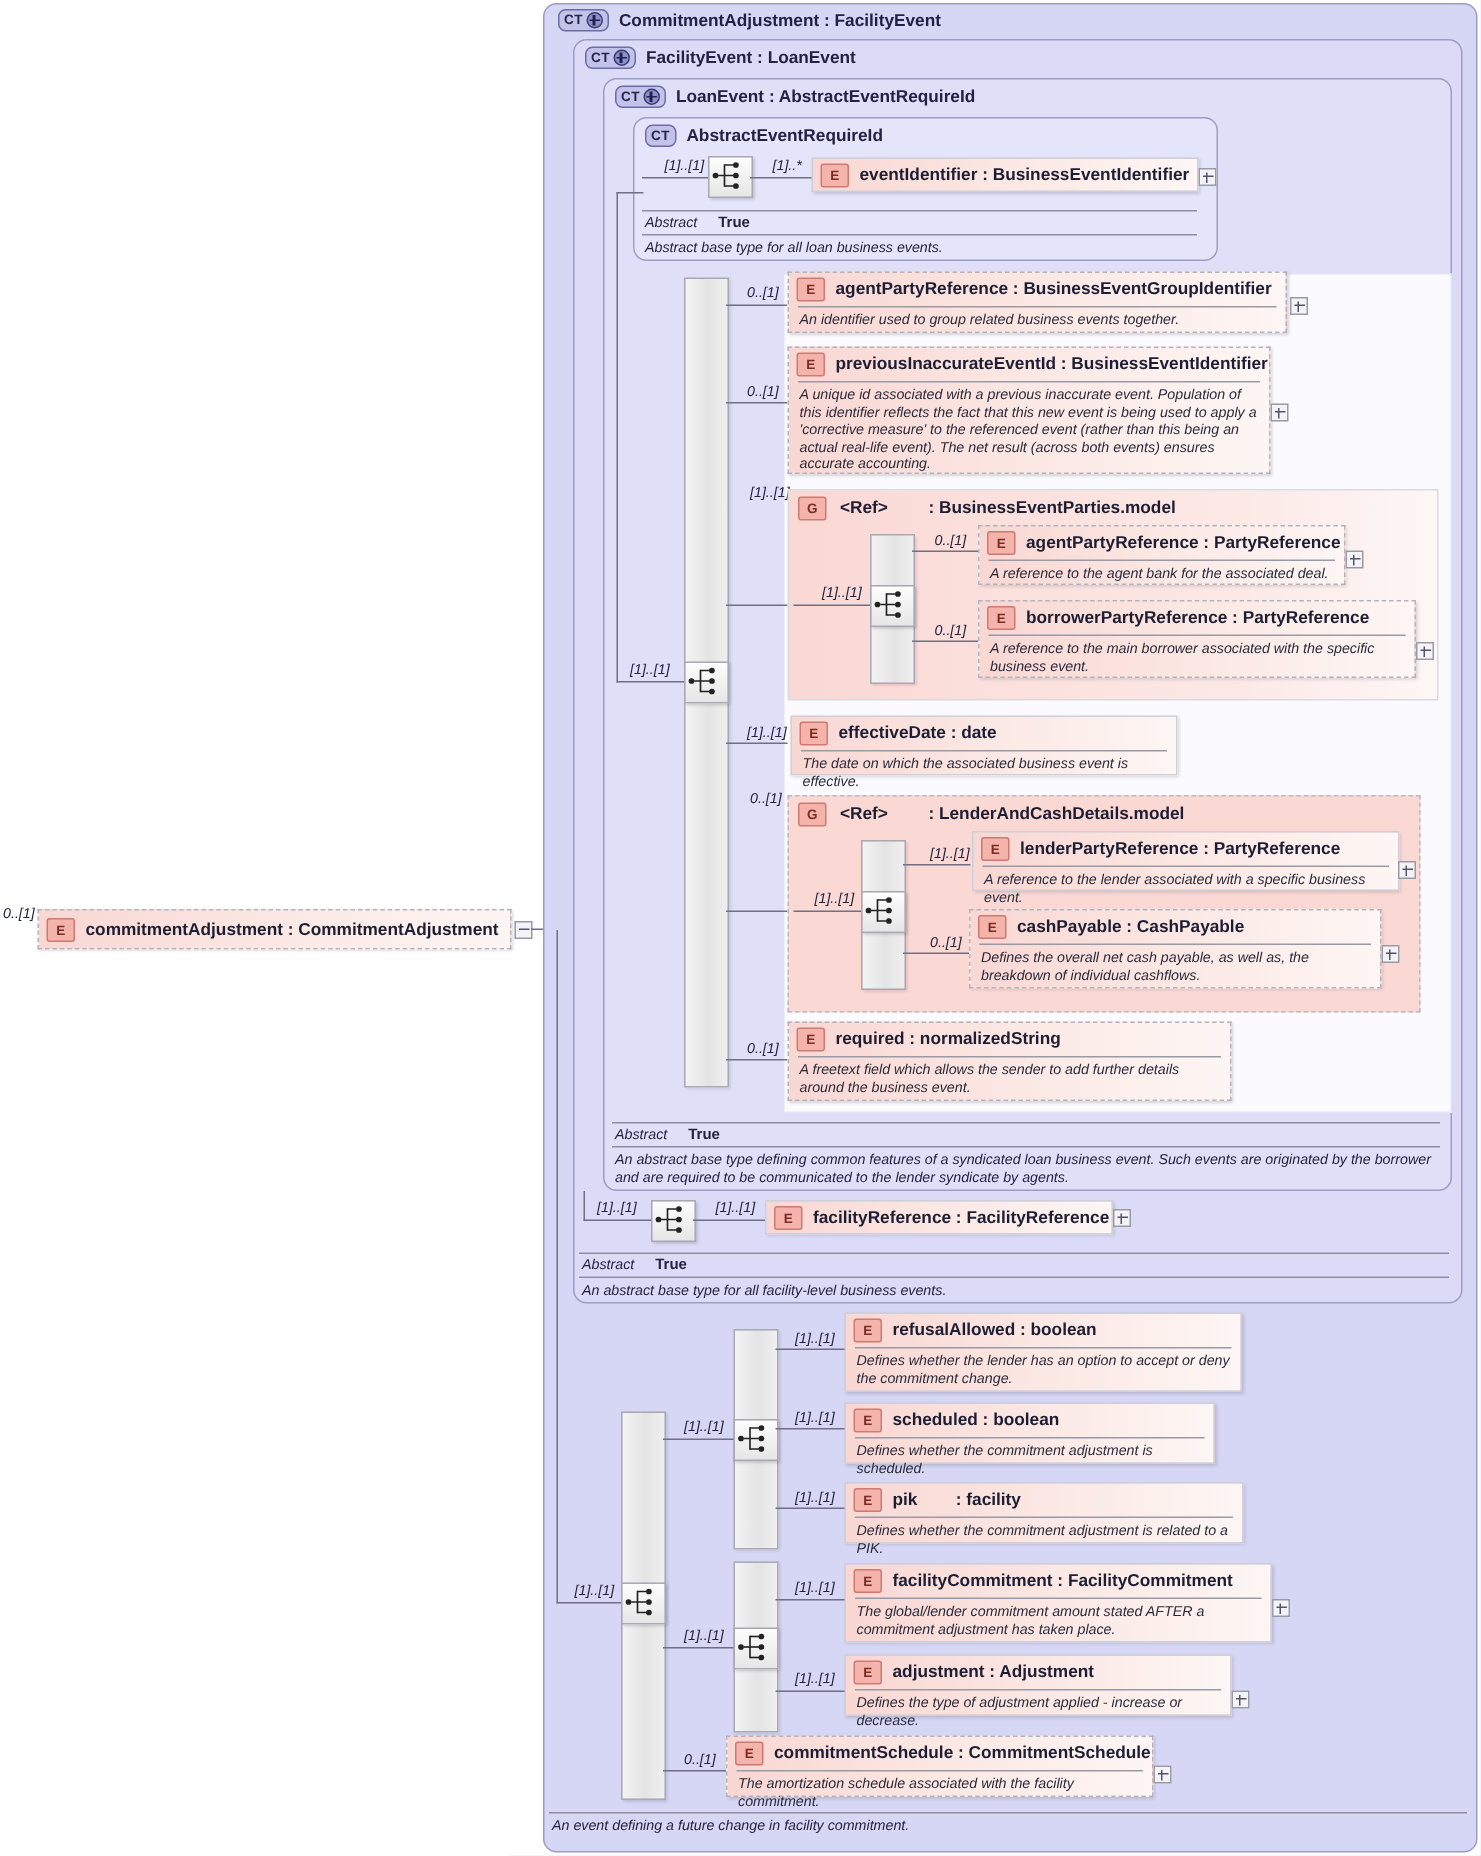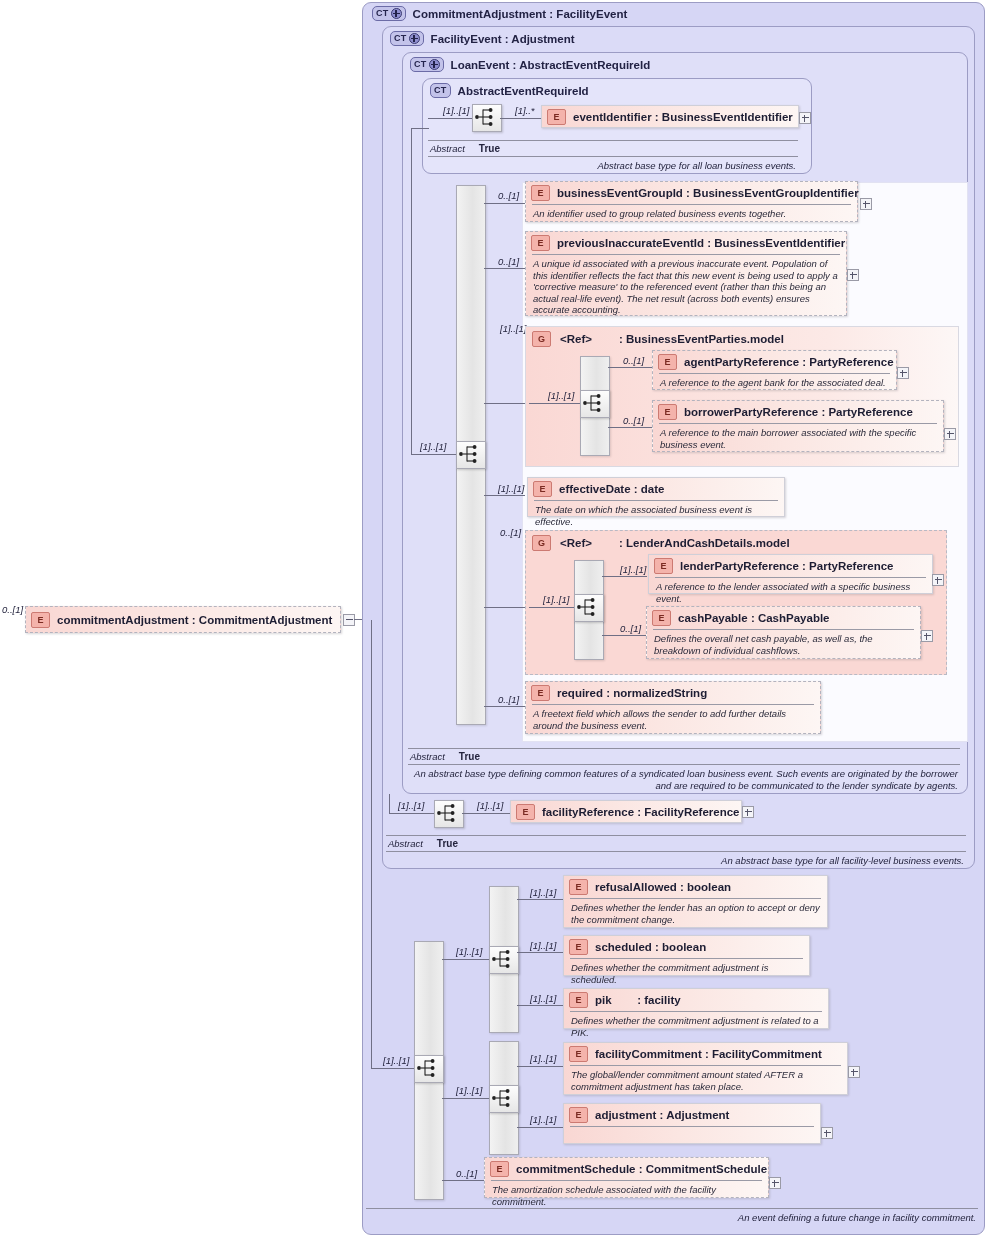--- a/index.html
+++ b/index.html
@@ -75,21 +75,21 @@
   .toggle{position:absolute;width:10px;height:10px;border:1px solid #9a9aa6;background:#f4f4f8;}
   .toggle::before{content:"";position:absolute;left:1.5px;top:4px;width:7px;height:1px;background:#55556a;}
   .toggle.plus::after{content:"";position:absolute;top:1.5px;left:4px;height:7px;width:1px;background:#55556a;}
 
   
   .meta{position:absolute;}
   .meta .rule{height:1px;background:#8f8fa0;width:100%;}
   .meta-row{display:flex;gap:14px;padding:2px 2px 2px 2px;font-size:9.5px;}
   .meta-key{font-style:italic;color:#23233d;}
   .meta-val{font-weight:bold;font-size:10px;color:#23233d;}
-  .meta-doc{padding:3px 2px 2px 2px;font-size:9.5px;font-style:italic;color:#23233d;line-height:1.25;text-align:right;}
+  .meta-doc{padding:3px 2px 2px 2px;font-size:9.5px;font-style:italic;color:#23233d;line-height:1.25;}
 </style>
 </head>
 <body>
 
 <div class="card" style="left:2px;top:604px;">0..[1]</div>
 
 <div class="el dashed" style="left:25px;top:606px;width:316px;height:27px;">
   <div class="el-head" style="padding-top:5px;">
     <span class="e-badge">E</span>
     <span class="el-name">commitmentAdjustment : CommitmentAdjustment</span>
@@ -102,21 +102,21 @@
 </div>
 <div class="ct-title" style="left:372px;top:6px;">
   <span class="ct-badge">CT<span class="plus"></span></span>
   <span class="ct-label">CommitmentAdjustment : FacilityEvent</span>
 </div>
 
 <div class="ct-box lvl2" style="left:382px;top:26px;width:593px;height:843px;">
 </div>
 <div class="ct-title" style="left:390px;top:31px;">
   <span class="ct-badge">CT<span class="plus"></span></span>
-  <span class="ct-label">FacilityEvent : Adjustment</span>
+  <span class="ct-label">FacilityEvent : LoanEvent</span>
 </div>
 
 <div class="ct-box lvl3" style="left:402px;top:52px;width:566px;height:742px;">
 </div>
 <div class="ct-title" style="left:410px;top:57px;">
   <span class="ct-badge">CT<span class="plus"></span></span>
   <span class="ct-label">LoanEvent : AbstractEventRequireId</span>
 </div>
 
 <div class="ct-box lvl4" style="left:422px;top:78px;width:390px;height:96px;">
@@ -181,21 +181,21 @@
 <div class="v-line" style="left:411px;top:128px;height:327px;"></div>
 <div class="h-line" style="left:411px;top:128px;width:18px;"></div>
 
 <div class="inner-pane" style="left:522px;top:182px;width:444px;height:558px;"></div>
 
 <div class="h-line" style="left:484px;top:203px;width:41px;"></div>
 <div class="card" style="left:498px;top:190px;">0..[1]</div>
 <div class="el dashed" style="left:525px;top:181px;width:333px;height:41px;">
   <div class="el-head">
     <span class="e-badge">E</span>
-    <span class="el-name">businessEventGroupId : BusinessEventGroupIdentifier</span>
+    <span class="el-name">agentPartyReference : BusinessEventGroupIdentifier</span>
   </div>
   <div class="el-sep"></div>
   <div class="el-doc">An identifier used to group related business events together.</div>
 </div>
 <div class="toggle plus" style="left:860px;top:198px;"></div>
 
 <div class="h-line" style="left:484px;top:268px;width:41px;"></div>
 <div class="card" style="left:498px;top:256px;">0..[1]</div>
 <div class="el dashed" style="left:525px;top:231px;width:322px;height:85px;">
   <div class="el-head">
@@ -473,20 +473,21 @@
 <div class="toggle plus" style="left:848px;top:1066px;"></div>
 
 <div class="h-line" style="left:517px;top:1127px;width:48px;"></div>
 <div class="card" style="left:530px;top:1114px;">[1]..[1]</div>
 <div class="el solid" style="left:563px;top:1103px;width:258px;height:41px;">
   <div class="el-head">
     <span class="e-badge">E</span>
     <span class="el-name">adjustment : Adjustment</span>
   </div>
   <div class="el-sep"></div>
+  <div class="el-doc">Defines the type of adjustment applied - increase or decrease.</div>
 </div>
 <div class="toggle plus" style="left:821px;top:1127px;"></div>
 
 <div class="h-line" style="left:442px;top:1180px;width:43px;"></div>
 <div class="card" style="left:456px;top:1168px;">0..[1]</div>
 <div class="el dashed" style="left:484px;top:1157px;width:285px;height:41px;">
   <div class="el-head">
     <span class="e-badge">E</span>
     <span class="el-name">commitmentSchedule : CommitmentSchedule</span>
   </div>

